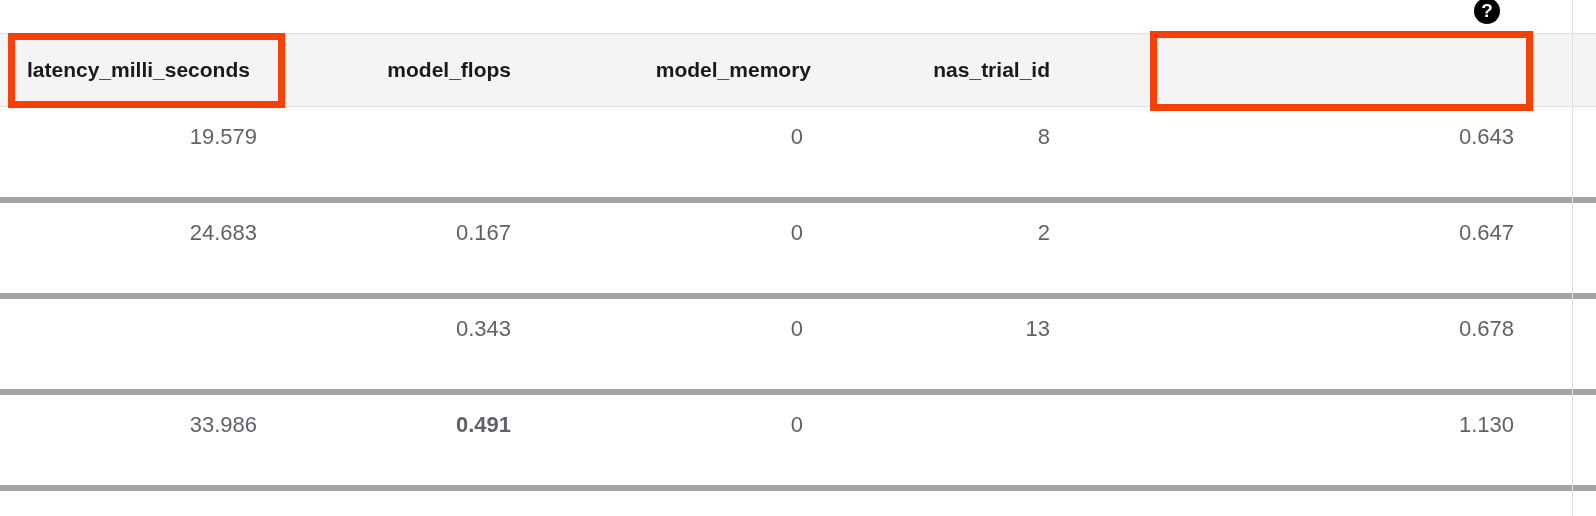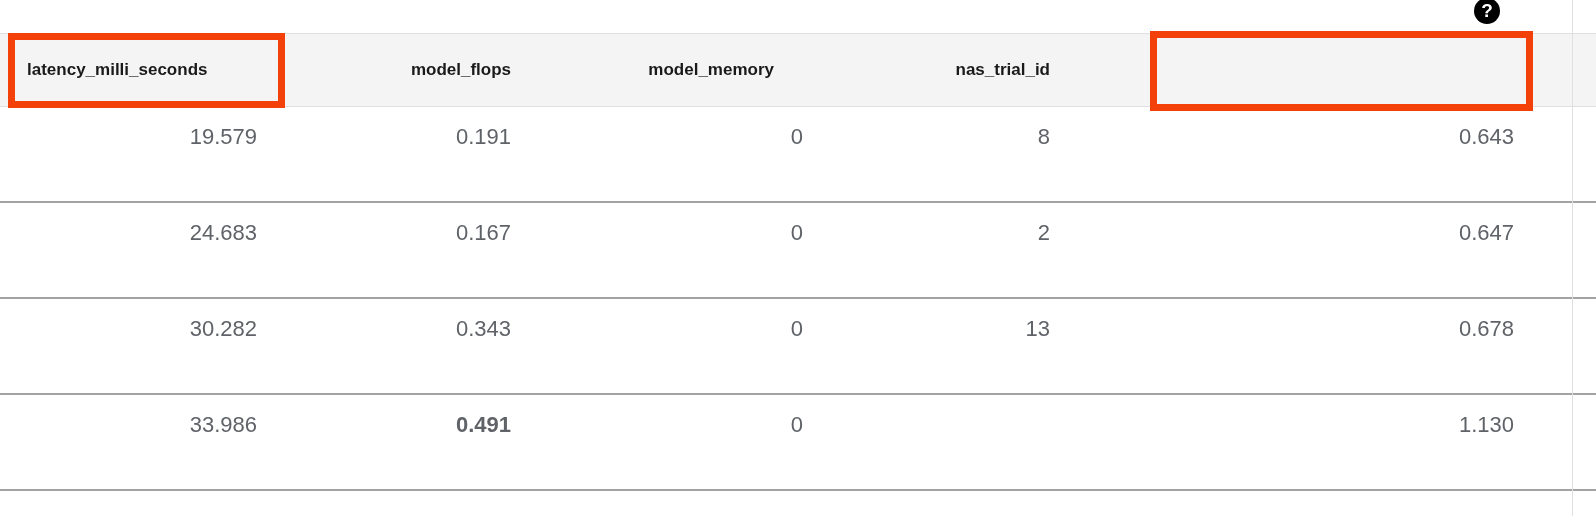--- a/index.html
+++ b/index.html
@@ -67,21 +67,21 @@
     border-bottom: 1px solid #e0e0e0;
     box-sizing: border-box;
   }
 
   .hcell {
     position: absolute;
     top: 0;
     height: 72px;
     line-height: 72px;
     color: #1a1a1a;
-    font-size: 17px;
+    font-size: 21px;
     font-weight: bold;
     text-align: right;
     box-sizing: border-box;
     white-space: nowrap;
     overflow: hidden;
   }
   
   .hcell.left { text-align: left; }
 
   .body-rows {
@@ -89,21 +89,21 @@
     left: 0;
     top: 74px;
     width: 1596px;
     height: 409px;
   }
   .row {
     position: absolute;
     left: 0;
     width: 1596px;
     height: 96px;
-    border-bottom: 2px solid #a3a3a3;
+    border-bottom: 6px solid #a3a3a3;
     box-sizing: border-box;
   }
   .cell {
     position: absolute;
     top: 0;
     height: 60px;
     line-height: 60px;
     color: #5f6368;
     font-size: 22px;
     text-align: right;
@@ -149,46 +149,44 @@
 
   <div class="top-strip">
     <div class="help-icon">?</div>
   </div>
 
   <div class="table">
 
     <div class="header-row">
       <div class="hcell left" style="left:27px; width:260px;">latency_milli_seconds</div>
       <div class="hcell" style="left:300px; width:211px;">model_flops</div>
-      <div class="hcell" style="left:531px; width:243px;text-align:right;">model_memory</div>
+      <div class="hcell" style="left:568px; width:243px;text-align:right;">model_memory</div>
       <div class="hcell" style="left:840px; width:210px;">nas_trial_id</div>
     </div>
 
     <div class="trailing-header"></div>
 
     <div class="body-rows">
 
       <div class="row" style="top:0px;">
         <div class="cell" style="left:27px; width:230px;">19.579</div>
-        <div class="cell" style="left:300px; width:211px;">0.191</div>
         <div class="cell" style="left:560px; width:243px;">0</div>
         <div class="cell" style="left:840px; width:210px;">8</div>
         <div class="cell" style="left:1100px; width:414px;">0.643</div>
       </div>
 
       <div class="row" style="top:96px;">
         <div class="cell" style="left:27px; width:230px;">24.683</div>
         <div class="cell" style="left:300px; width:211px;">0.167</div>
         <div class="cell" style="left:560px; width:243px;">0</div>
         <div class="cell" style="left:840px; width:210px;">2</div>
         <div class="cell" style="left:1100px; width:414px;">0.647</div>
       </div>
 
       <div class="row" style="top:192px;">
-        <div class="cell" style="left:27px; width:230px;">30.282</div>
         <div class="cell" style="left:300px; width:211px;">0.343</div>
         <div class="cell" style="left:560px; width:243px;">0</div>
         <div class="cell" style="left:840px; width:210px;">13</div>
         <div class="cell" style="left:1100px; width:414px;">0.678</div>
       </div>
 
       <div class="row" style="top:288px;">
         <div class="cell" style="left:27px; width:230px;">33.986</div>
         <div class="cell" style="left:300px; width:211px;font-weight:bold;">0.491</div>
         <div class="cell" style="left:560px; width:243px;">0</div>

